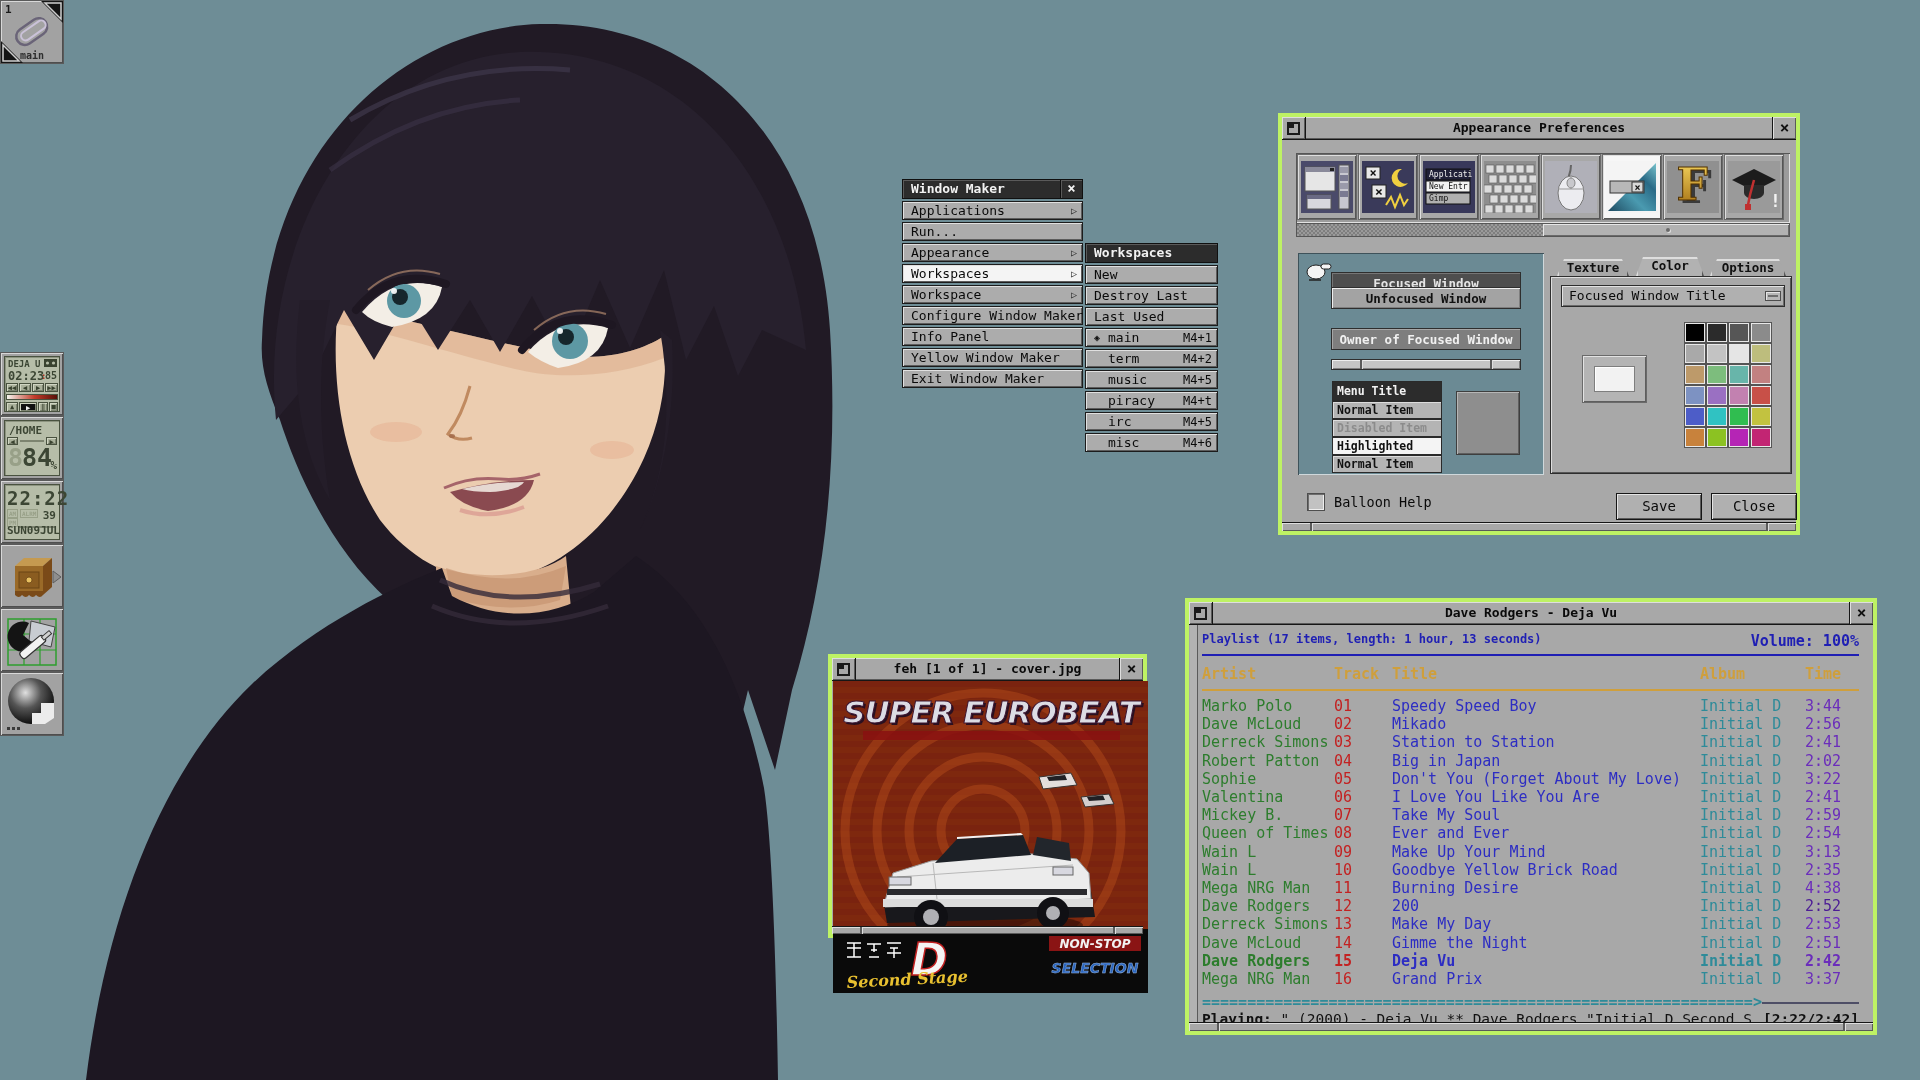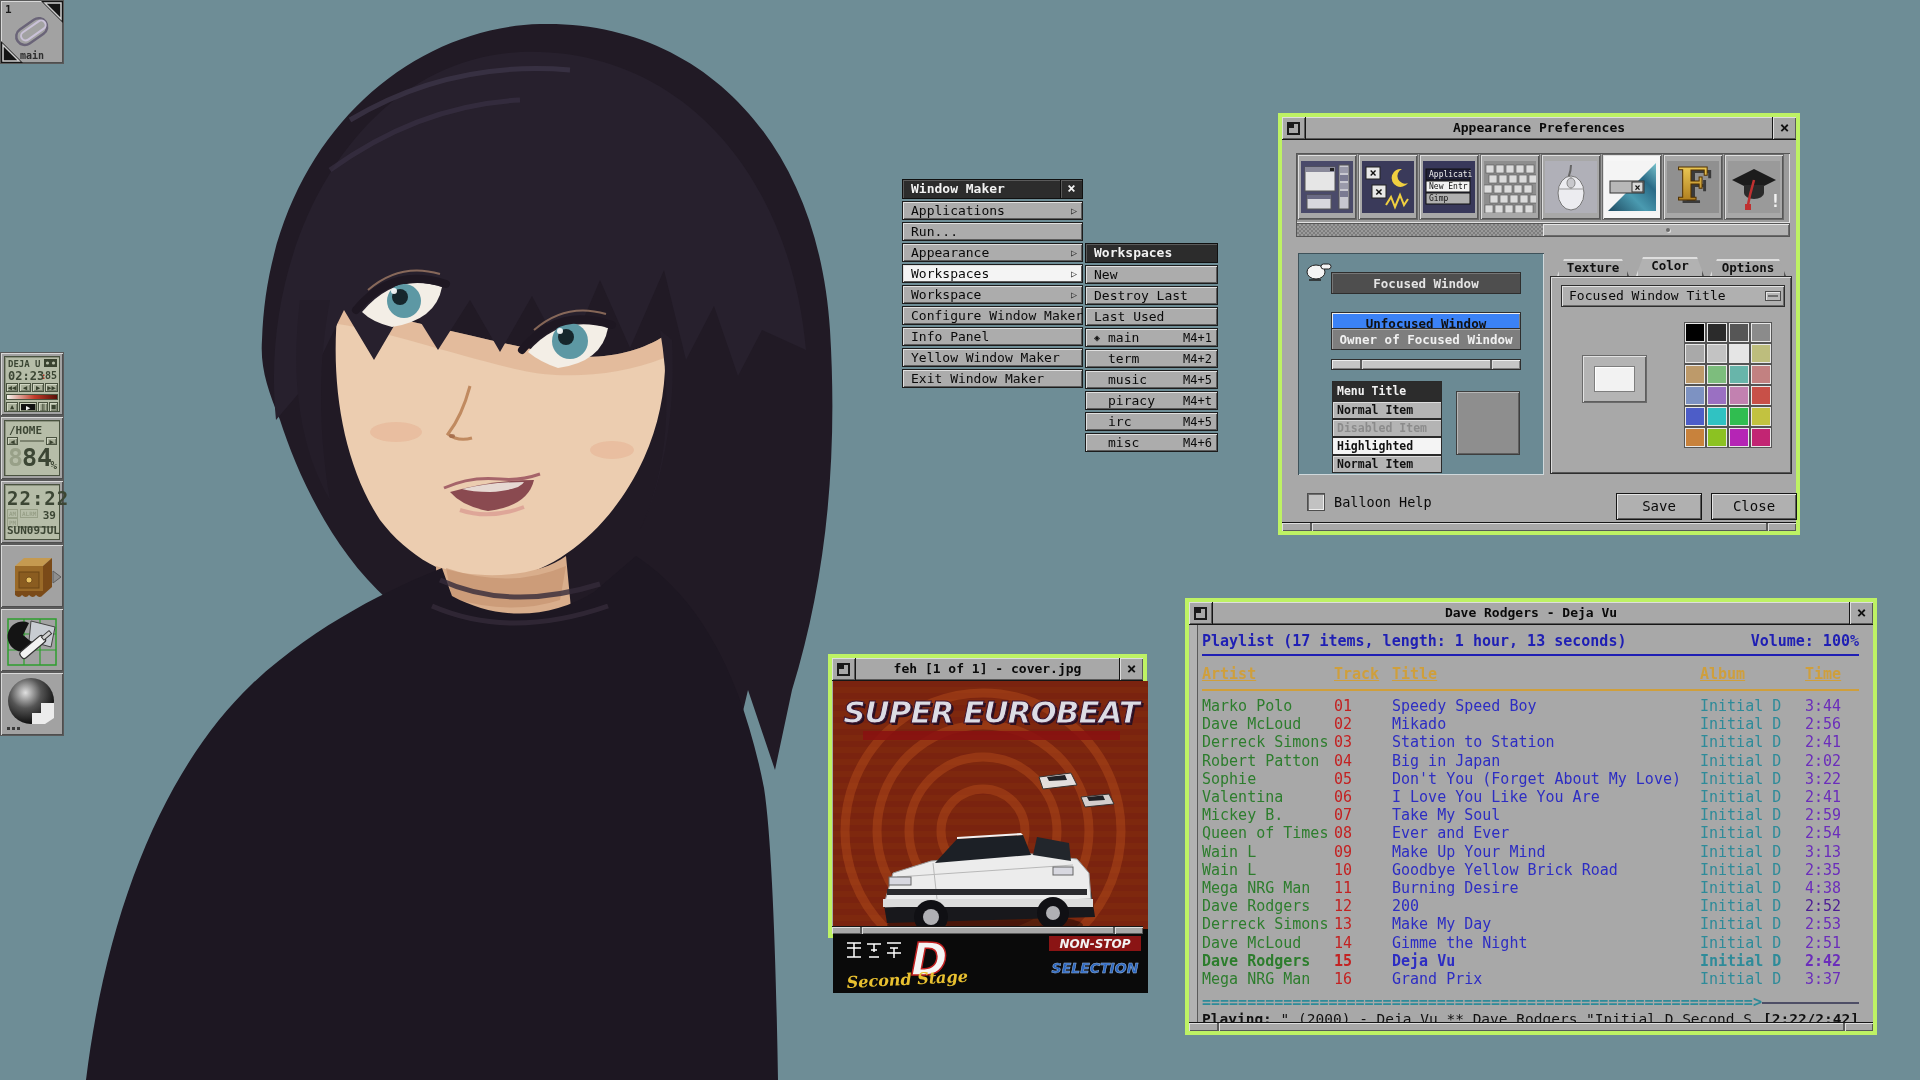--- a/index.html
+++ b/index.html
@@ -72,21 +72,21 @@
   #wp-scroll .thumb { position:absolute; left:246px; right:0; top:0; bottom:0; background:#b2b2b2;
       box-shadow: inset 1px 1px 0 #e6e6e6, inset -1px -1px 0 #6a6a6a; }
   #wp-scroll .dimple { position:absolute; left:50%; top:4px; width:4px; height:4px; border-radius:50%;
       background:#6a6a6a; box-shadow: 1px 1px 0 #e2e2e2; }
 
   #wp-preview { position:absolute; left:16px; top:136px; width:246px; height:222px; background:#6b8a94;
                 box-shadow: inset 1px 1px 0 #3e525a, inset -1px -1px 0 #cfd8db; overflow:hidden; }
   .pv-bar { position:absolute; left:33px; width:190px; height:22px; font-size:12.5px; font-weight:bold;
             text-align:center; line-height:21px; border:1px solid #2e2e2e; }
   .pv-focused   { top:19px;  background:#4e4e4e; color:#e4e4e4; box-shadow: inset 1px 1px 0 #767676; }
-  .pv-unfocused { top:59px;  background:#3b82f6; color:#111; box-shadow: inset 1px 1px 0 #efefef, inset -1px -1px 0 #7e7e7e; }
+  .pv-unfocused { top:34px;  background:#a3a3a3; color:#111; box-shadow: inset 1px 1px 0 #efefef, inset -1px -1px 0 #7e7e7e; }
   .pv-owner     { top:75px;  background:#7e7e7e; color:#f0f0f0; box-shadow: inset 1px 1px 0 #a6a6a6; }
   .pv-slider { position:absolute; left:33px; top:106px; width:190px; height:11px; background:#c6c6c6;
                border:1px solid #2e2e2e; box-shadow: inset 1px 1px 0 #efefef, inset -1px -1px 0 #808080; }
   .pv-slider .notch { height:9px; }
   #menu-sample { position:absolute; left:34px; top:128px; width:110px; }
   .ms-item { height:18px; font-size:11.5px; font-weight:bold; line-height:17px; padding-left:4px;
              border:1px solid #2a2a2a; margin-bottom:0; }
   .ms-title { background:#2c2c2c; color:#f2f2f2; height:20px; line-height:19px; }
   .ms-normal { background:#b4b4b4; color:#111; box-shadow: inset 1px 1px 0 #dcdcdc; }
   .ms-disabled { background:#b4b4b4; color:#8c8c8c; box-shadow: inset 1px 1px 0 #dcdcdc; }
@@ -124,21 +124,21 @@
   #wp-save { left:334px; } #wp-close { left:429px; }
 
   
   #feh { left:828px; top:654px; width:319px; height:284px; }
   #feh-img { position:absolute; left:1px; top:23px; width:315px; height:312px; background:#6b1d0a; }
 
   
   #player { left:1185px; top:598px; width:692px; height:437px; }
   #pl-content { position:absolute; left:1px; top:23px; right:1px; bottom:9px; background:#a8a8a8; overflow:hidden; }
   #pl-sb { position:absolute; left:0; top:0; bottom:0; width:8px; background:#b2b2b2; border-right:1px solid #5a5a5a; }
-  .pl-line { position:absolute; left:12px; right:19px; white-space:pre; font-size:15px; }
+  .pl-line { position:absolute; left:12px; right:19px; white-space:pre; font-size:12px; }
   #pl-head { top:7px; font-weight:bold; }
   #pl-vol { position:absolute; right:13px; top:7px; font-weight:bold; font-size:15px; }
   .pl-hr { position:absolute; left:12px; right:13px; height:2px; }
   .pl-row { position:absolute; left:12px; right:13px; display:flex; font-size:15px; white-space:pre; }
   .c-artist { width:132px; overflow:hidden; }
   .c-track  { width:58px; }
   .c-title  { flex:1; overflow:hidden; }
   .c-album  { width:105px; }
   .c-time   { width:54px; text-align:left; }
   #pl-progress { position:absolute; left:12px; right:13px; display:flex; font-size:15px; font-weight:bold; }
@@ -675,21 +675,21 @@
       <div class="tb-title">Dave Rodgers - Deja Vu</div>
       <div class="tb-btn close">
           <div class="x-glyph">×</div>
         </div>
     </div>
     <div id="pl-content">
       <div id="pl-sb"></div>
       <div class="pl-line" id="pl-head" style="color: rgb(31, 31, 180);">Playlist (17 items, length: 1 hour, 13 seconds)</div>
       <div id="pl-vol" style="color: rgb(31, 31, 180);">Volume: 100%</div>
       <div class="pl-hr" id="hr-blue" style="top: 29px; background: rgb(31, 31, 180);"></div>
-      <div class="pl-row" id="pl-cols" style="top: 40px; font-weight: bold; color: rgb(207, 159, 60); text-decoration: underline;">
+      <div class="pl-row" id="pl-cols" style="top: 40px; font-weight: bold; color: rgb(207, 159, 60);">
         <span class="c-artist">Artist</span>
         <span class="c-track">Track</span>
         <span class="c-title">Title</span>
         <span class="c-album">Album</span>
         <span class="c-time">Time</span>
       </div>
       <div class="pl-hr" id="hr-gold" style="top: 64px; background: rgb(207, 159, 60);"></div>
       <div id="rows">
           <div class="pl-row" style="top: 72px;"><span class="c-artist" style="color: rgb(45, 125, 45);">Marko Polo</span><span class="c-track" style="color: rgb(195, 34, 34);">01</span><span class="c-title" style="color: rgb(45, 45, 195);">Speedy Speed Boy</span><span class="c-album" style="color: rgb(46, 139, 153);">Initial D</span><span class="c-time" style="color: rgb(107, 45, 187);">3:44</span></div>
           <div class="pl-row" style="top: 90.2px;"><span class="c-artist" style="color: rgb(45, 125, 45);">Dave McLoud</span><span class="c-track" style="color: rgb(195, 34, 34);">02</span><span class="c-title" style="color: rgb(45, 45, 195);">Mikado</span><span class="c-album" style="color: rgb(46, 139, 153);">Initial D</span><span class="c-time" style="color: rgb(107, 45, 187);">2:56</span></div>

